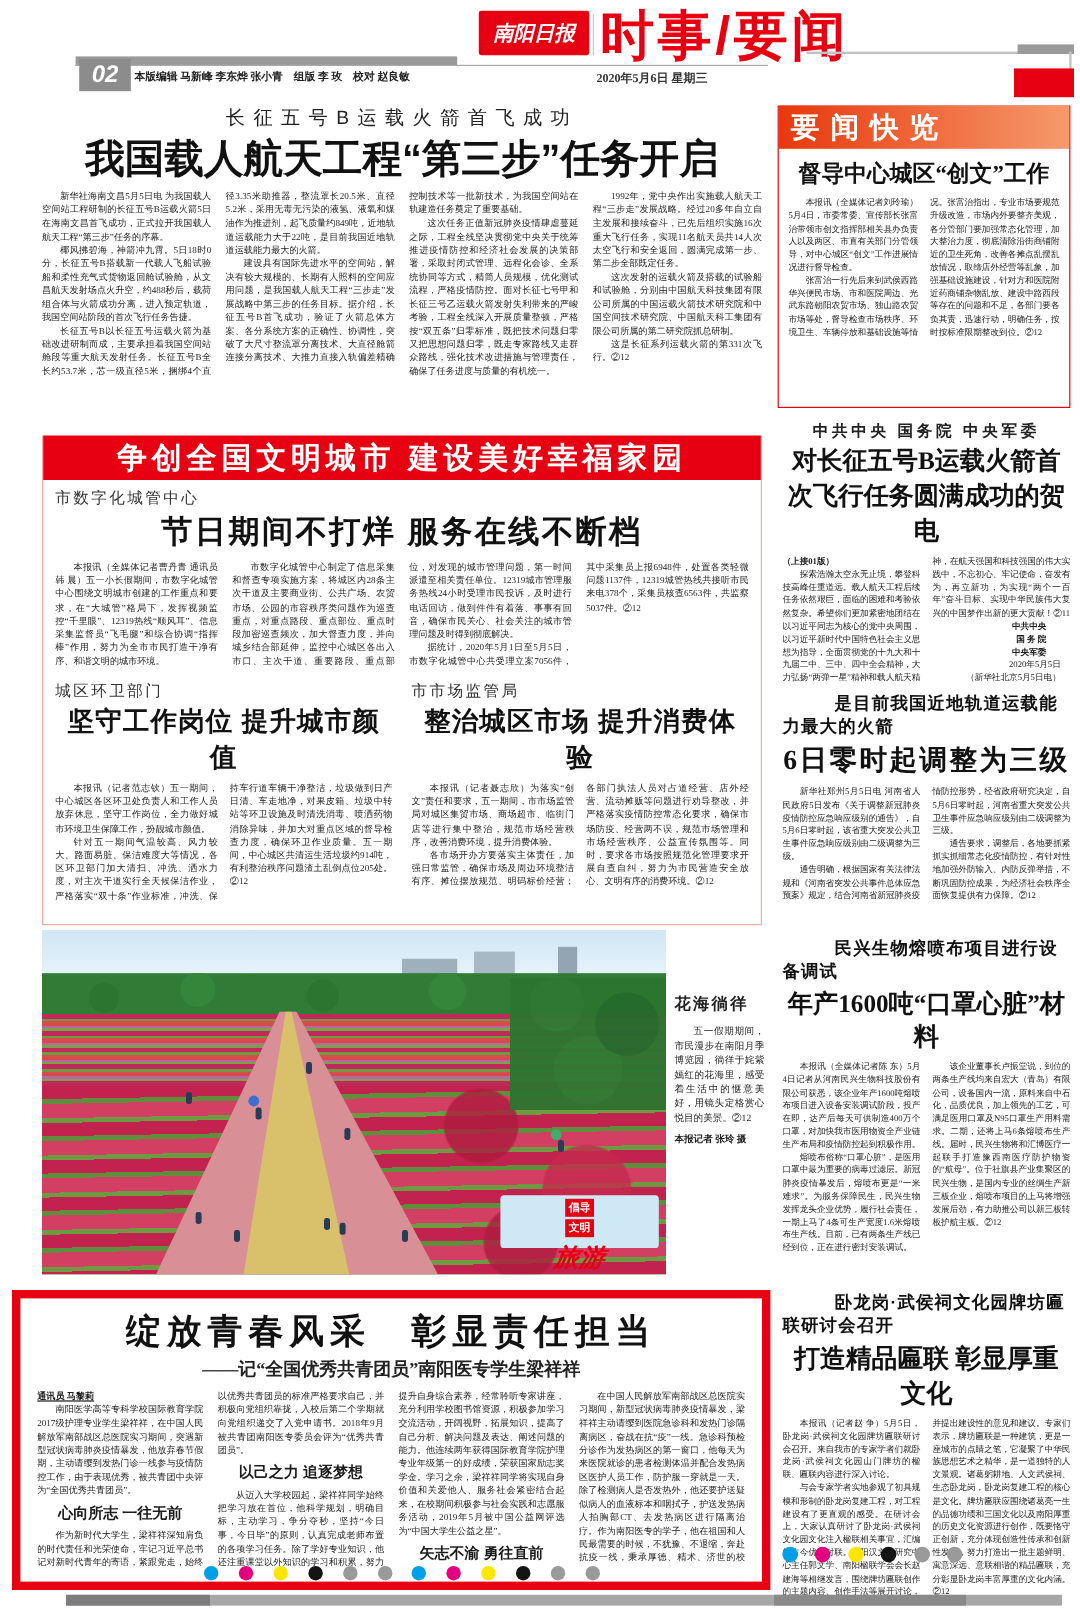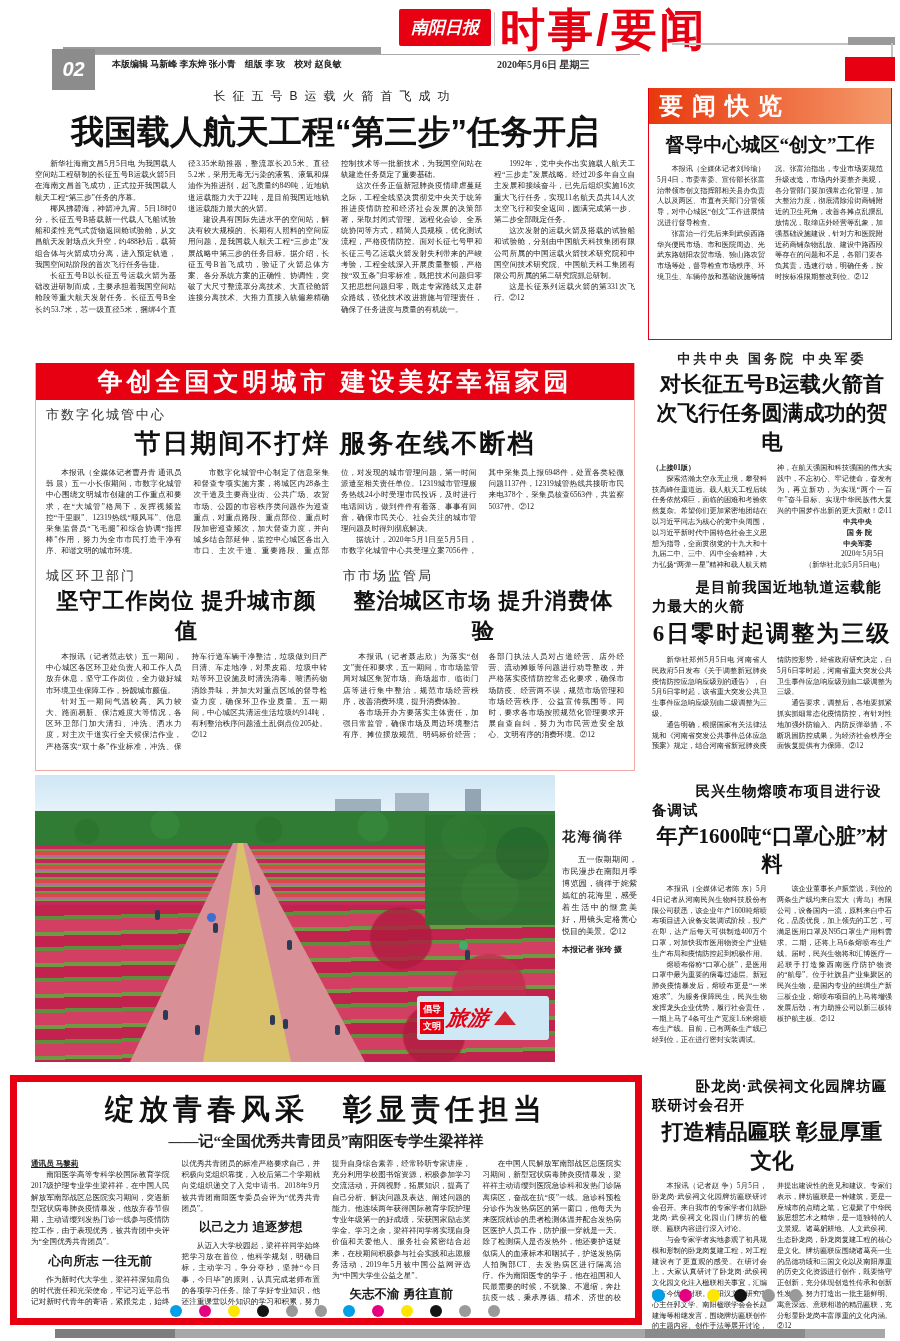--- a/index.html
+++ b/index.html
@@ -11,39 +11,39 @@
     display:flex; align-items:center; justify-content:center; font-weight:bold; font-style:italic; font-size:17px; border-radius:2px; }
   .section-title { position:absolute; left:500px; top:0px; width:270px; font-family:"Liberation Sans",sans-serif;
     font-size:45px; font-weight:900; color:#e60012; letter-spacing:3px; }
   .hdr-vline { position:absolute; left:494px; top:12px; width:1px; height:34px; background:#c9c9c9; }
   .hdr-bar-left { position:absolute; left:63px; top:47px; width:318px; height:8px; background:#9a9a9a; }
   .hdr-line-left { position:absolute; left:63px; top:54px; width:577px; height:1px; background:#aaa; }
   .hdr-line-right { position:absolute; left:672px; top:43px; width:221px; height:2px; background:#c2c2c2; }
   .hdr-bar-right { position:absolute; left:848px; top:37px; width:47px; height:8px; background:#9a9a9a; }
   .hdr-vline-right { position:absolute; left:891px; top:43px; width:2px; height:32px; background:#c2c2c2; }
   .hdr-redbox { position:absolute; left:845px; top:57px; width:50px; height:24px; background:#e60012; }
-  .page-num { position:absolute; left:52px; top:49px; width:43px; height:41px; background:#8c8c8c; color:#fff;
+  .page-num { position:absolute; left:66px; top:49px; width:43px; height:27px; background:#8c8c8c; color:#fff;
     font-family:"Liberation Sans",sans-serif; font-weight:bold; font-style:italic; font-size:20px;
     display:flex; align-items:center; justify-content:center;text-align:center; }
   .editors { position:absolute; left:112px; top:58px; font-size:9px; font-weight:bold; color:#222; }
   .issue-date { position:absolute; left:497px; top:58px; font-size:10px; font-weight:bold; color:#333; }
 
   
   p { text-indent:2em; text-align:justify; }
   .small p, .small h4 { font-size:7.6px; line-height:11.2px; color:#1c1c1c; }
   h4.subhead { text-indent:0; text-align:center; font-family:"Liberation Sans",sans-serif;
     font-size:12.5px !important; line-height:20px !important; font-weight:bold; margin:3px 0; }
   p.byline { text-indent:0; font-weight:bold; text-decoration:underline; }
   p.note { text-indent:0; font-weight:bold; }
   p.sig { text-indent:0; text-align:right; padding-right:20px; font-weight:bold; }
   p.sigdate { text-indent:0; text-align:right; padding-right:8px; }
 
   
   .lead-kicker { position:absolute; left:35px; top:88px; width:600px; text-align:center;
-    font-size:12px; letter-spacing:7px; color:#222; font-family:"Liberation Sans",sans-serif; }
+    font-size:16px; letter-spacing:7px; color:#222; font-family:"Liberation Sans",sans-serif; }
   .lead-headline { position:absolute; left:35px; top:110px; width:600px; text-align:center;
     font-family:"Liberation Sans",sans-serif; font-size:33px; font-weight:900; color:#111; }
   .lead-body { position:absolute; left:35px; top:158px; width:600px; height:198px;
     column-count:4; column-gap:12px; overflow:hidden; }
 
   
   .civ-box { position:absolute; left:35px; top:363px; width:600px; height:408px;
     border:1px solid #f0aba6; padding:0 10px; }
   .civ-banner { margin:-1px -10px 6px -10px; height:37px; background:#e60012; color:#fff;
     display:flex; align-items:center; justify-content:center; font-family:"Liberation Sans",sans-serif;
@@ -82,21 +82,21 @@
     background:radial-gradient(circle at 30% 30%, #b01b3f 30px, transparent 32px),
                radial-gradient(circle at 70% 60%, #c62a4d 36px, transparent 38px),
                radial-gradient(circle at 45% 85%, #b01b3f 30px, transparent 32px); opacity:.8; }
   .ph-path { position:absolute; inset:0; background:#d98f96;
     clip-path:polygon(95px 287px, 330px 287px, 212px 68px, 198px 68px); }
   .ph-path-mid { position:absolute; inset:0; background:#d9c06a;
     clip-path:polygon(168px 287px, 256px 287px, 208px 68px, 203px 68px); }
   .ph-person { position:absolute; width:5px; height:10px; background:#2b3a55; border-radius:2px; }
   .ph-umb { position:absolute; width:9px; height:9px; border-radius:50%; }
   .stamp { position:absolute; right:6px; bottom:22px; width:132px; height:44px; background:#cfe8f5;
-    border-radius:3px; display:flex; align-items:center; padding:3px; gap:3px; }
+    border-radius:3px; display:flex; align-items:center; padding:3px; gap:3px;flex-direction:column; }
   .stamp-col { display:flex; flex-direction:column; gap:2px; }
   .stamp-box { background:#e60012; color:#fff; font-size:9px; font-weight:bold; padding:1px 3px;
     font-family:"Liberation Sans",sans-serif; }
   .stamp-word { color:#e60012; font-size:21px; font-weight:900; font-style:italic;
     font-family:"Liberation Serif",serif; transform:skewX(-8deg); }
   .stamp-umb { width:0; height:0; border-left:11px solid transparent; border-right:11px solid transparent;
     border-bottom:14px solid #d42233; margin-left:2px; }
   .caption { position:absolute; left:562px; top:828px; width:75px; }
   .caption-title { font-weight:900; font-size:13.5px; letter-spacing:2px; font-family:"Liberation Sans",sans-serif;
     margin-bottom:8px; }

